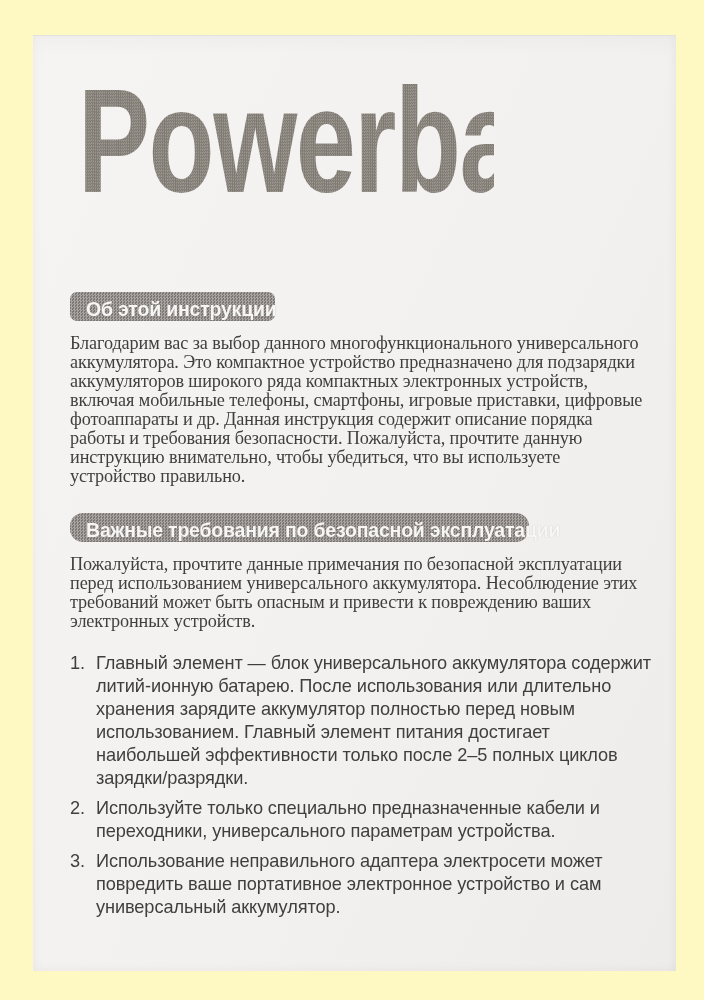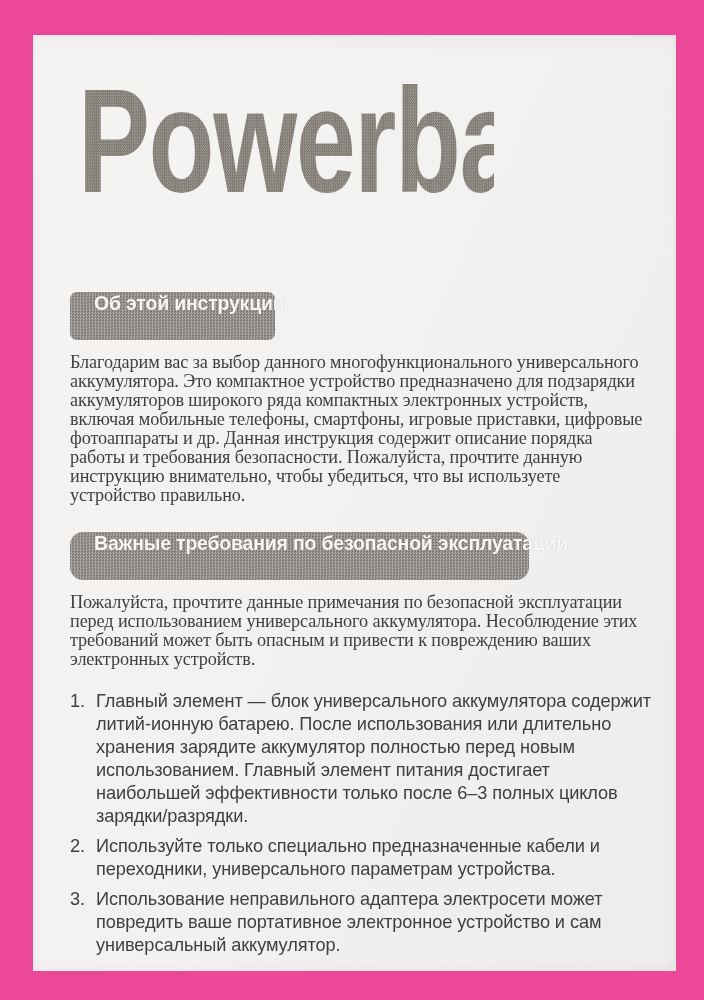--- a/index.html
+++ b/index.html
@@ -7,21 +7,21 @@
     padding: 0;
     width: 704px;
     height: 1000px;
     background: #ffffff;
     overflow: hidden;
   }
   .canvas {
     position: relative;
     width: 704px;
     height: 1000px;
-    background: #ec4899;
+    background: #fef9c3;
     font-family: "Liberation Sans", sans-serif;
   }
   
   .page {
     position: absolute;
     left: 33px;
     top: 35px;
     width: 643px;
     height: 936px;
     box-sizing: border-box;
@@ -52,25 +52,25 @@
       background-image: repeating-conic-gradient(#7d7870 0% 25%, #9b968f 0% 50%);
       background-size: 3px 3px;
       -webkit-background-clip: text;
       background-clip: text;
       color: transparent;
     }
   }
   
   .bar {
     box-sizing: border-box;
-    height: 48px;
+    height: 29px;
     border-radius: 7px;
     display: flex;
-    align-items: flex-start;
-    padding: 0 24px;
+    align-items: flex-end;
+    padding: 0 16px;
     background-color: #8f8b87;
     background-image: repeating-conic-gradient(rgba(255,255,255,0.22) 0% 25%, rgba(55,50,46,0.22) 0% 50%);
     background-size: 3px 3px;
   }
   .bar-label {
     color: #f7f6f4;
     font-weight: bold;
     font-size: 19.5px;
     letter-spacing: -0.2px;
     white-space: nowrap;
@@ -130,21 +130,21 @@
 
     <section>
       <div class="bar bar-safety">
         <span class="bar-label">Важные требования по безопасной эксплуатации</span>
       </div>
       <p class="body-text safety-intro">Пожалуйста, прочтите данные примечания по безопасной эксплуатации перед использованием универсального аккумулятора. Несоблюдение этих требо­ваний может быть опасным и привести к повреждению ваших электронных устройств.</p>
 
       <ol class="safety-list">
         <li>
           <span class="num">1.</span>
-          <span class="txt">Главный элемент — блок универсального аккумулятора содержит литий-ионную батарею. После использования или длительно хранения зарядите аккумулятор полностью перед новым использованием. Главный элемент питания достигает наибольшей эффективности только после 6–3 полных циклов зарядки/разрядки.</span>
+          <span class="txt">Главный элемент — блок универсального аккумулятора содержит литий-ионную батарею. После использования или длительно хранения зарядите аккумулятор полностью перед новым использованием. Главный элемент питания достигает наибольшей эффективности только после 2–5 полных циклов зарядки/разрядки.</span>
         </li>
         <li>
           <span class="num">2.</span>
           <span class="txt">Используйте только специально предназначенные кабели и переходники, универсального параметрам устройства.</span>
         </li>
         <li>
           <span class="num">3.</span>
           <span class="txt">Использование неправильного адаптера электросети может повредить ваше портативное электронное устройство и сам универсальный аккумулятор.</span>
         </li>
 

